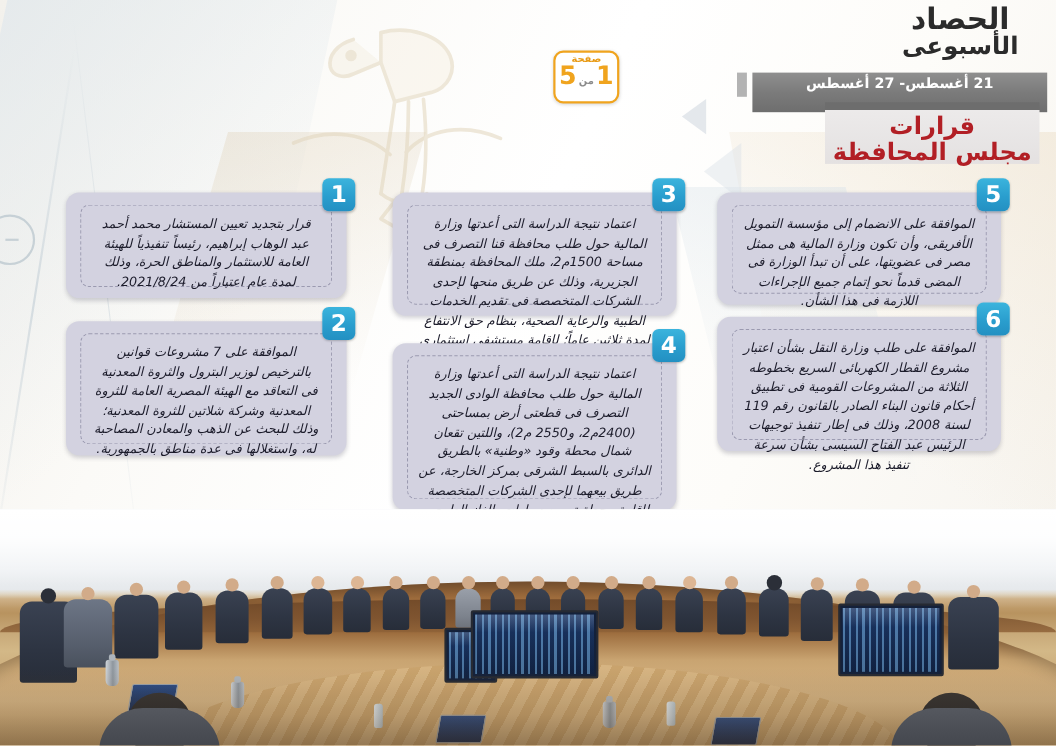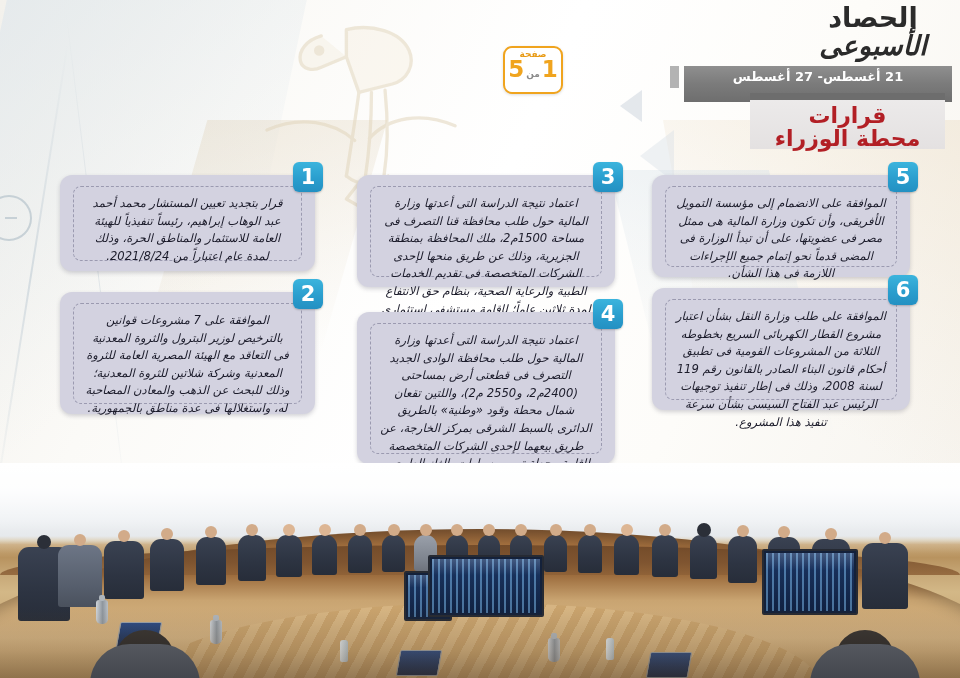--- a/index.html
+++ b/index.html
@@ -103,21 +103,21 @@
 
   .masthead {
     position: absolute; right: 12px; top: 4px;
     width: 150px; text-align: center;
   }
   .masthead .l1, .masthead .l2 {
     color: #2b2b2b; font-weight: bold; line-height: 1.04;
     letter-spacing: -0.4px;
   }
   .masthead .l1 { font-size: 27px; }
-  .masthead .l2 { font-size: 27px; font-style: italic; }
+  .masthead .l2 { font-size: 22px; }
 
   .main-title {
     position: absolute; right: 170px; top: 10px;
     color: #1d1d1d; font-size: 44px; font-weight: bold;
     line-height: 1; letter-spacing: -1px;
     white-space: nowrap;
   }
 
   .date-bar {
     position: absolute; right: 8px; top: 66px;
@@ -380,21 +380,21 @@
     <div class="masthead">
       <div class="l1">الحصاد</div>
       <div class="l2">الأسبوعى</div>
     </div>
 
     <div class="date-bar-cap"></div>
     <div class="date-bar">21 أغسطس- 27 أغسطس</div>
 
     <div class="decisions-panel">
       <div class="d1">قرارات</div>
-      <div class="d2">محطة الوزراء</div>
+      <div class="d2">مجلس المحافظة</div>
     </div>
   </div>
 
   <div class="card" id="card1">
     <div class="badge">1</div>
     <div class="inner">
       <div class="txt">قرار بتجديد تعيين المستشار محمد أحمد عبد الوهاب إبراهيم، رئيساً تنفيذياً للهيئة العامة للاستثمار والمناطق الحرة، وذلك لمدة عام اعتباراً من 2021/8/24.</div>
     </div>
   </div>
 

